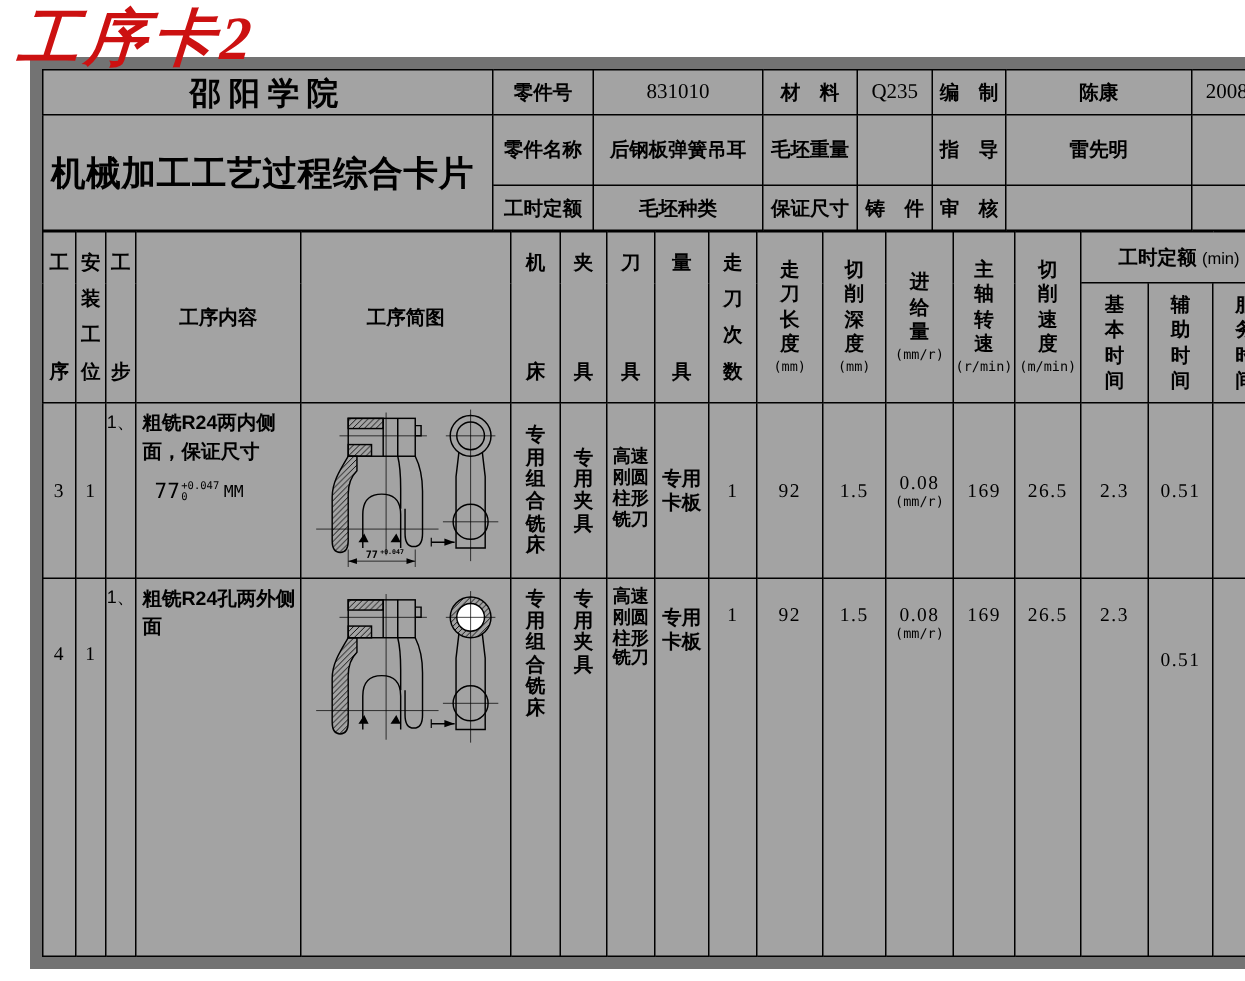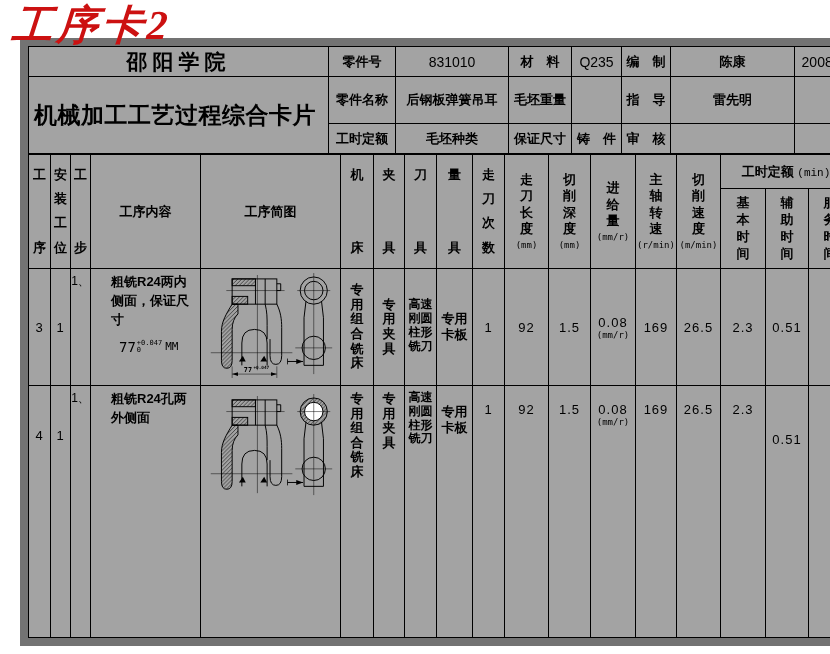--- a/index.html
+++ b/index.html
@@ -5,34 +5,34 @@
   html,body{margin:0;padding:0;background:#fff;}
   .sheet{position:relative;width:830px;height:654px;background:#fff;color:#000;
          font-family:"Liberation Sans",sans-serif;overflow:hidden;}
   .red-title{position:absolute;left:12px;top:-2px;z-index:5;color:#cc1111;
              font-family:"Liberation Serif",serif;font-weight:bold;font-style:italic;
              font-size:41px;letter-spacing:4px;transform:skewX(-4deg);}
   .frame{position:absolute;left:20px;top:38px;width:823px;border:8px solid #737373;background:#a3a3a3;}
   table{border-collapse:collapse;table-layout:fixed;width:823px;}
   td,th{border:1px solid #000;padding:0;font-weight:bold;font-size:13px;
         text-align:center;vertical-align:middle;overflow:hidden;}
-  .mono,.num{font-family:Liberation Sans, sans-serif;font-weight:normal;}
+  .mono,.num{font-family:Liberation Serif, serif;font-weight:normal;}
   .num{font-size:13px;letter-spacing:1px;}
   .school{font-size:21px;letter-spacing:5px;}
   .doc-title{font-size:23px;letter-spacing:0.5px;text-align:left;padding-left:5px;}
   .val14{font-size:14px;}
   .unit{font-family:"DejaVu Sans Mono",monospace;font-weight:normal;font-size:9px;letter-spacing:0;}
-  .unit10{font-family:Liberation Mono, monospace;font-weight:normal;font-size:11px;}
+  .unit10{font-family:Liberation Sans, sans-serif;font-weight:normal;font-size:11px;}
   .vchars{display:flex;flex-direction:column;align-items:center;margin:0 auto;}
   .vchars span{display:block;line-height:1.12;}
   .spread{justify-content:space-between;}
   .h88{height:88px}.h66{height:66px}.h64{height:64px}.h48{height:48px}
   .vcol{display:flex;flex-direction:column;align-items:center;justify-content:center;gap:3px;}
   .step-cell{vertical-align:top;padding-top:4px;font-weight:normal;font-size:12px;}
-  .content-cell{vertical-align:top;text-align:left;padding:4px 2px 0 20px;line-height:1.45;}
+  .content-cell{vertical-align:top;text-align:left;padding:4px 2px 0 4px;line-height:1.45;}
   .sketch-cell{vertical-align:top;padding-top:2px;}
   .dimline{display:flex;align-items:center;margin-top:7px;padding-left:8px;font-weight:normal;}
   .dim-num{font-family:"DejaVu Sans Mono",monospace;font-size:14px;}
   .tol{display:inline-flex;flex-direction:column;line-height:1;margin:0 1px;
        font-family:"DejaVu Sans Mono",monospace;font-size:7px;font-weight:normal;}
   .tol i{font-style:normal;display:block;}
   .dim-unit{font-family:"DejaVu Sans Mono",monospace;font-size:11px;margin-left:2px;}
   .wrap28{width:28px;margin:0 auto;line-height:1.15;font-size:12px;font-family:Liberation Mono, monospace;}
   .wrap30{width:30px;margin:12px auto;line-height:1.2;font-size:13px;}
   .vt{vertical-align:top;}

